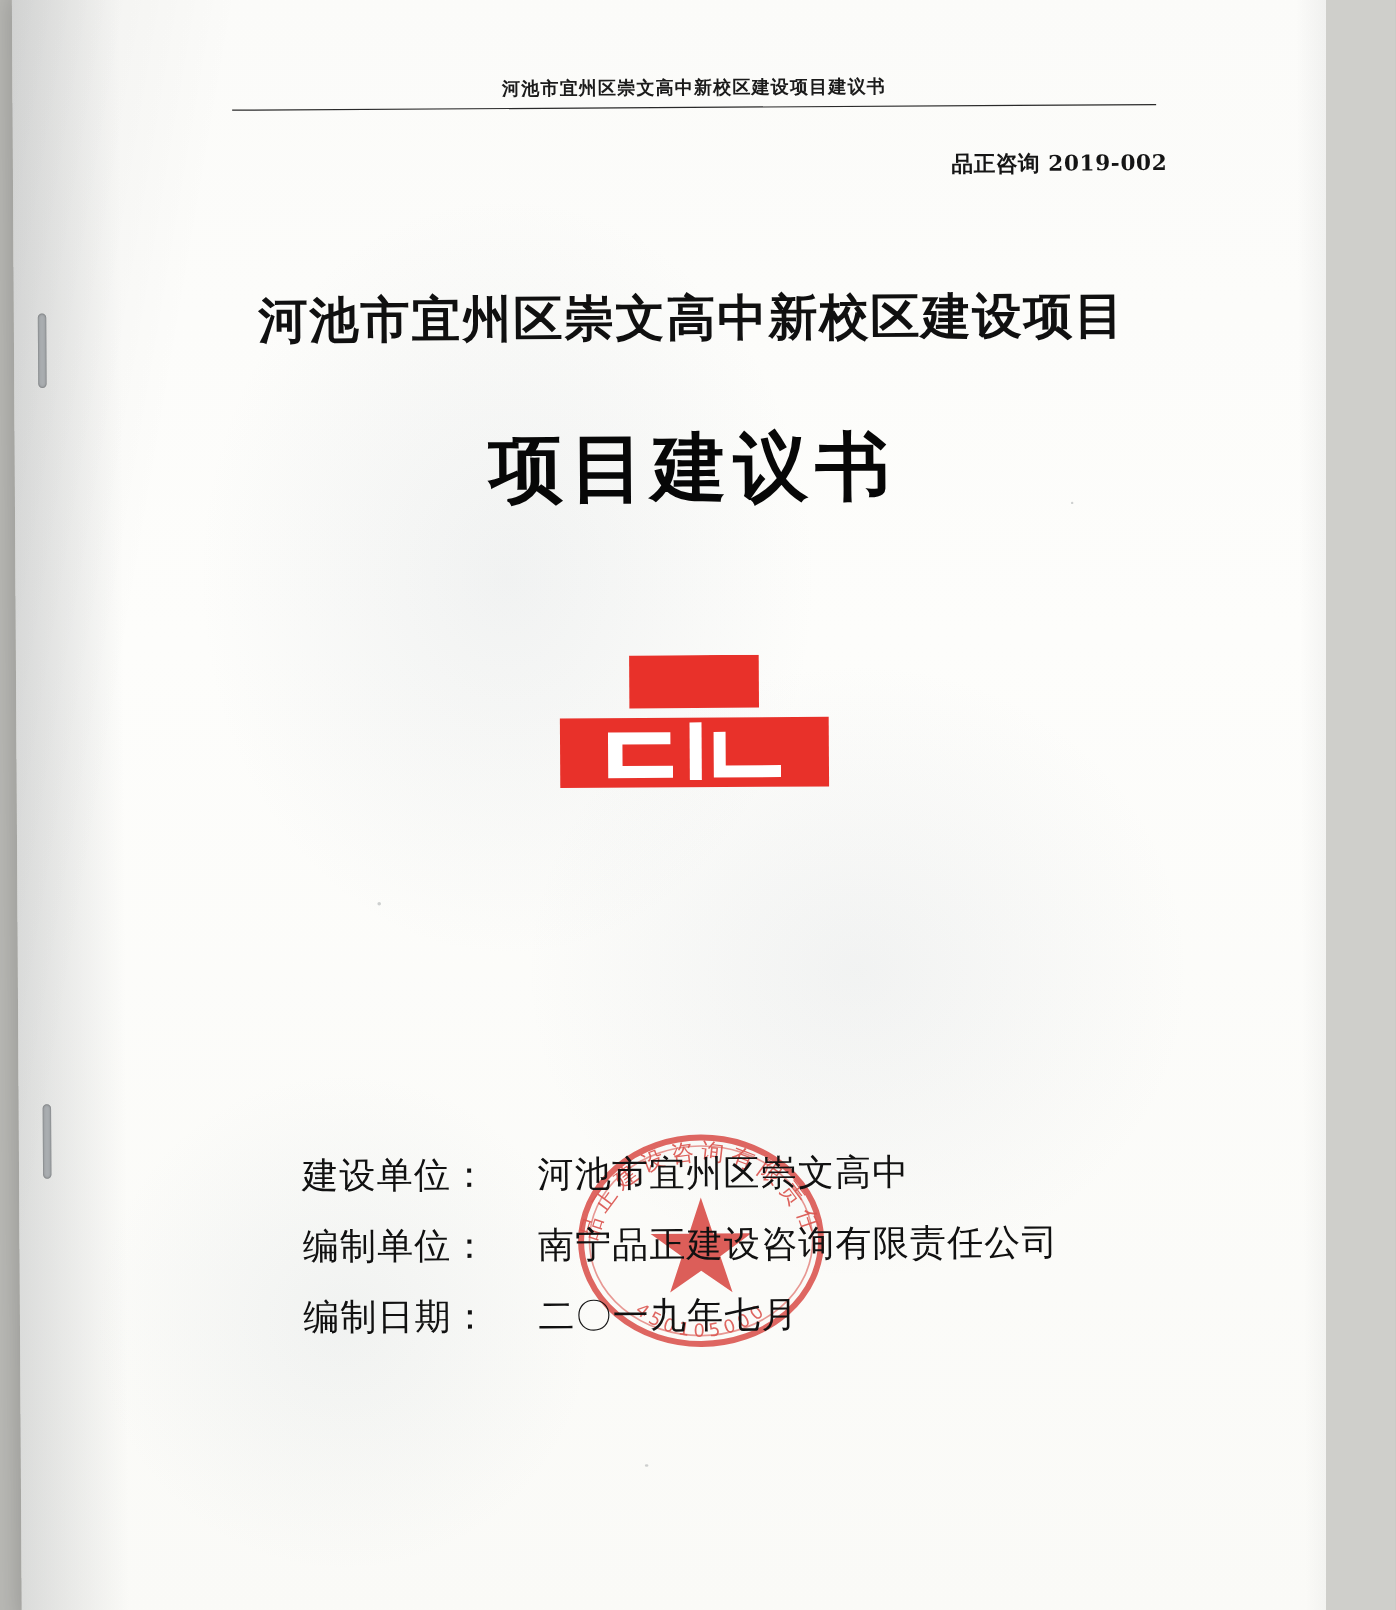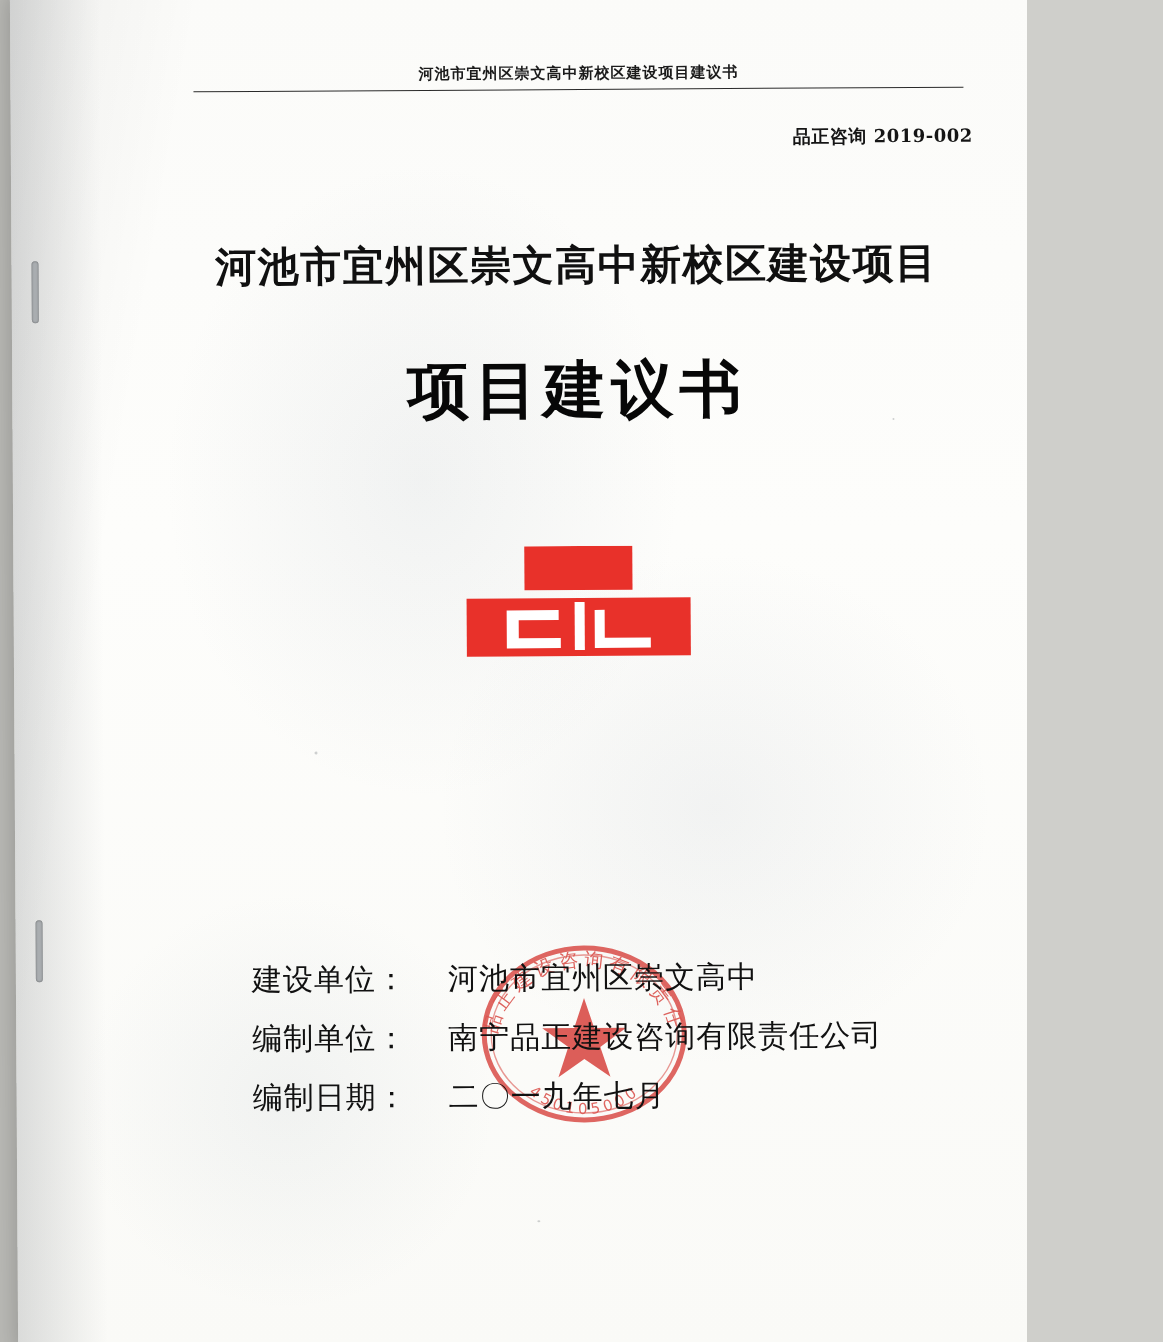--- a/index.html
+++ b/index.html
@@ -11,21 +11,21 @@
     width: 1163px;
     height: 1342px;
     overflow: hidden;
     font-family: "DejaVu Sans", sans-serif;
   }
 
   
   #scan-page {
     position: absolute;
     left: 0; top: 0;
-    width: 1027px;
+    width: 1105px;
     height: 1342px;
     background: #b9b9b5;
     overflow: hidden;
   }
   
   #paper {
     position: absolute;
     left: 14px;
     top: -10px;
     width: 1130px;

